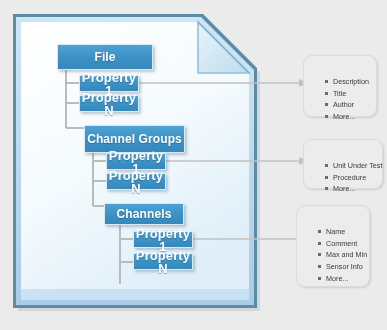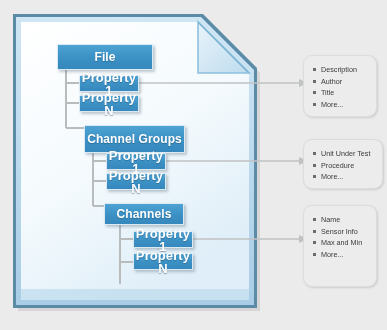--- a/index.html
+++ b/index.html
@@ -41,21 +41,21 @@
   
   .callout{
     position:absolute;
     box-sizing:border-box;
     background:#ececec;
     border:1px solid #dcdcdc;
     border-radius:9px;
     box-shadow:1px 1px 2px rgba(150,150,150,.35);
     padding:8px 6px 8px 9px;
   }
-  .callout ul{margin:0;padding:0;list-style:none;}
+  .callout ul{margin:12px;padding:0;list-style:none;}
   .callout li{
     position:relative;
     font-size:7.2px;
     color:#3a3a3a;
     line-height:1.62;
     padding-left:8px;
     white-space:nowrap;
   }
   .callout li:before{
     content:"";
@@ -169,36 +169,37 @@
     <span>Property 1</span>
   </div>
 
   <div class="node small" style="left:133px; top:253px; width:60px;  height:17px;">
     <span>Property N</span>
   </div>
 
   <div class="callout" style="left:303px; top:55px; width:74px; height:62px;">
     <ul>
       <li>Description</li>
+      <li>Title</li>
       <li>Author</li>
-      <li>Title</li>
       <li>More...</li>
     </ul>
   </div>
 
   <div class="callout" style="left:303px; top:139px; width:80px; height:50px;">
     <ul>
       <li>Unit Under Test</li>
       <li>Procedure</li>
       <li>More...</li>
     </ul>
   </div>
 
-  <div class="callout" style="left:303px; top:205px; width:74px; height:82px;">
+  <div class="callout" style="left:296px; top:205px; width:74px; height:82px;">
     <ul>
       <li>Name</li>
+      <li>Comment</li>
+      <li>Max and Min</li>
       <li>Sensor Info</li>
-      <li>Max and Min</li>
       <li>More...</li>
     </ul>
   </div>
 
 </div>
 
 </body></html>

